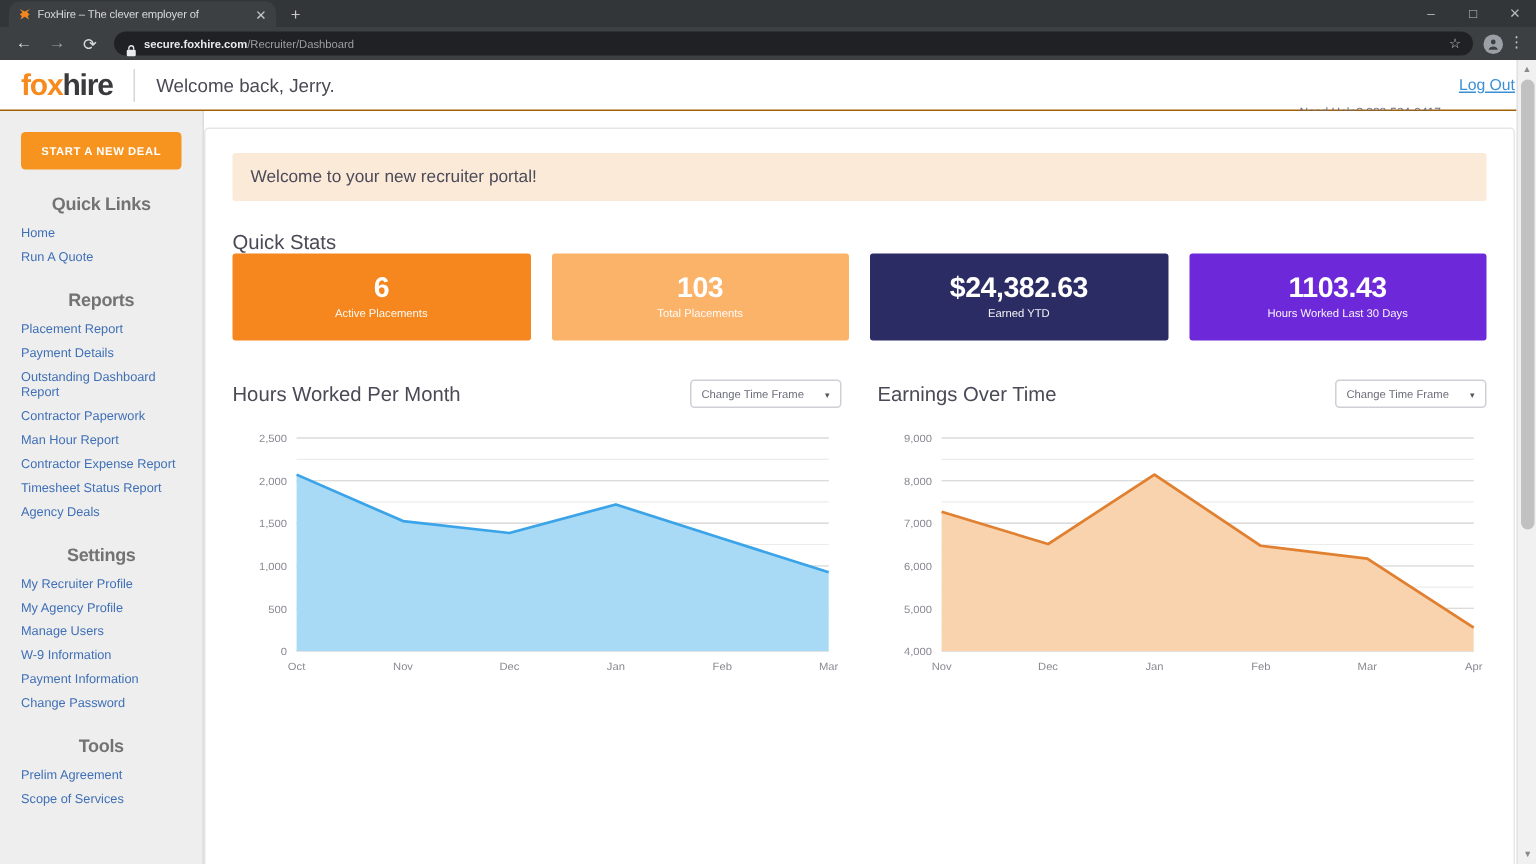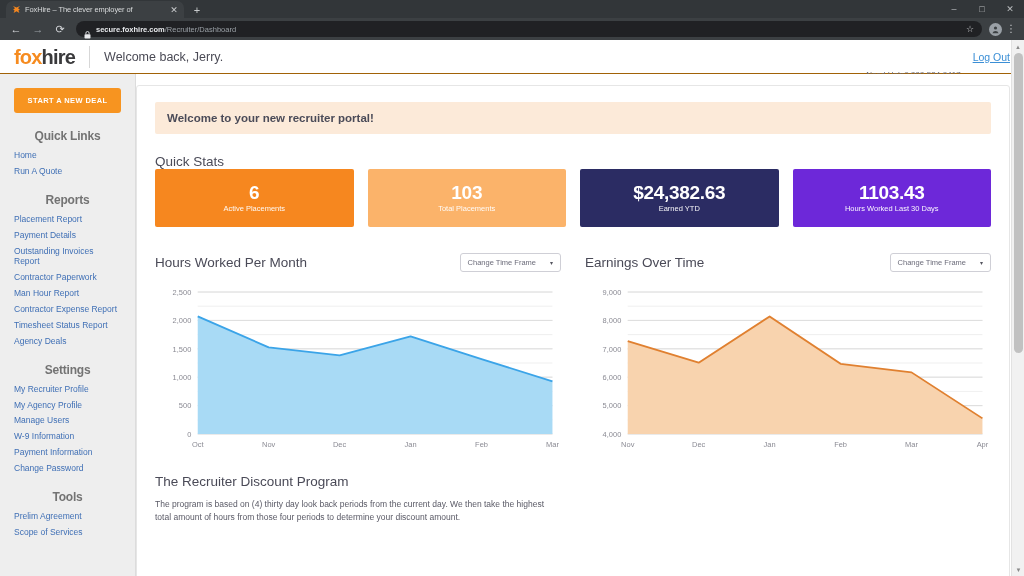--- a/index.html
+++ b/index.html
@@ -132,21 +132,21 @@
   
   .main-col {
     flex: 1; background: #ffffff; padding: 11px 14px 0 0; position: relative;
   }
   .content-card {
     background: #ffffff; border: 1px solid #e6e6e6;
     border-radius: 3px; min-height: 500px; padding: 16px 18px;
   }
   .alert-banner {
     background: #fcead9; color: #4b4b58; font-size: 11.5px;
-    padding: 10px 12px; border-radius: 2px; margin-bottom: 20px; font-weight: bold;
+    padding: 10px 12px; border-radius: 2px; margin-bottom: 20px;
   }
   .section-title {
     font-size: 13.5px; color: #4a4a57; margin-bottom: 0; font-weight: normal;
   }
 
   
   .stats-row { display: flex; gap: 14px; margin-bottom: 26px; }
   .stat-card {
     flex: 1; height: 58px; border-radius: 2px; color: #ffffff;
     display: flex; flex-direction: column; align-items: center;
@@ -260,21 +260,21 @@
           <div class="nav-section">
             <div class="nav-section-title">Quick Links</div>
             <a class="nav-link" href="#">Home</a>
             <a class="nav-link" href="#">Run A Quote</a>
           </div>
 
           <div class="nav-section">
             <div class="nav-section-title">Reports</div>
             <a class="nav-link" href="#">Placement Report</a>
             <a class="nav-link" href="#">Payment Details</a>
-            <a class="nav-link" href="#">Outstanding Invoices Report</a>
+            <a class="nav-link" href="#">Outstanding Dashboard Report</a>
             <a class="nav-link" href="#">Contractor Paperwork</a>
             <a class="nav-link" href="#">Man Hour Report</a>
             <a class="nav-link" href="#">Contractor Expense Report</a>
             <a class="nav-link" href="#">Timesheet Status Report</a>
             <a class="nav-link" href="#">Agency Deals</a>
           </div>
 
           <div class="nav-section">
             <div class="nav-section-title">Settings</div>
             <a class="nav-link" href="#">My Recruiter Profile</a>
@@ -399,24 +399,20 @@
                     <text x="40" y="163" text-anchor="middle" fill="#8a8a93" font-size="7" font-family="&quot;Liberation Sans&quot;, sans-serif">Nov</text>
                     <text x="106.4" y="163" text-anchor="middle" fill="#8a8a93" font-size="7" font-family="&quot;Liberation Sans&quot;, sans-serif">Dec</text>
                     <text x="172.8" y="163" text-anchor="middle" fill="#8a8a93" font-size="7" font-family="&quot;Liberation Sans&quot;, sans-serif">Jan</text>
                     <text x="239.2" y="163" text-anchor="middle" fill="#8a8a93" font-size="7" font-family="&quot;Liberation Sans&quot;, sans-serif">Feb</text>
                     <text x="305.6" y="163" text-anchor="middle" fill="#8a8a93" font-size="7" font-family="&quot;Liberation Sans&quot;, sans-serif">Mar</text>
                     <text x="372" y="163" text-anchor="middle" fill="#8a8a93" font-size="7" font-family="&quot;Liberation Sans&quot;, sans-serif">Apr</text>
                   </svg>
               </div>
             </div>
 
-            <div>
-              <div class="discount-title">The Recruiter Discount Program</div>
-              <div class="discount-text">The program is based on (4) thirty day look back periods from the current day. We then take the highest total amount of hours from those four periods to determine your discount amount.</div>
-            </div>
 
           </div>
         </div>
       </div>
     </div>
 
     <div class="page-scrollbar">
       <div class="arrow-up">▲</div>
       <div class="thumb"></div>
       <div class="arrow-down">▼</div>

